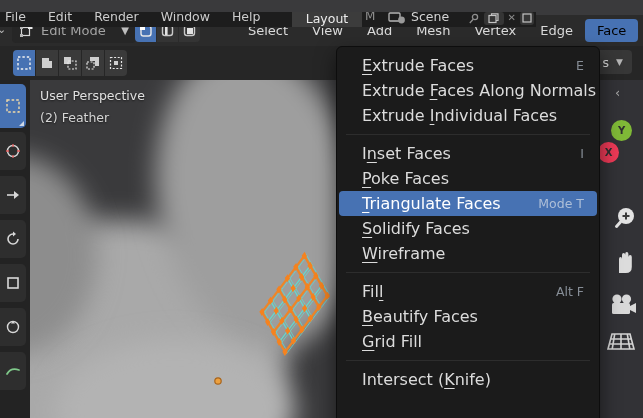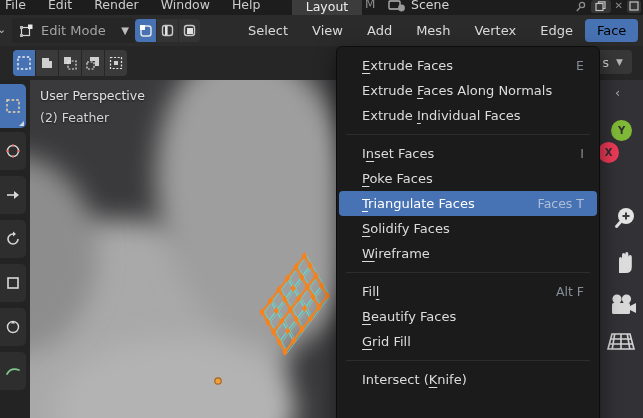--- a/index.html
+++ b/index.html
@@ -1,20 +1,20 @@
 <!DOCTYPE html>
 <html style="--accent: #4772b3; --menu_bg: #1b1b1b; --topbar_bg: #1d1d1d; --header_bg: #2b2b2b; --toolrow_bg: #262626; --viewport_bg: #3a3a3c; --shortcut_text: #868d96; --axis_y_green: #7fb937; --axis_x_red: #ee3a57; --select_orange: #f5821f; --seam_cyan: #5fded2;"><head>
 <meta charset="utf-8">
 <style>
   * { margin:0; padding:0; box-sizing:border-box; }
   body { background:#111; font-family:"DejaVu Sans","Liberation Sans",sans-serif; }
   #app { position:relative; width:643px; height:418px; overflow:hidden; background:var(--viewport_bg,#3a3a3c); }
 
   
-  .topbar { position:absolute; left:0; top:0; width:643px; height:15px; background:var(--topbar_bg,#1d1d1d); z-index:6; overflow:hidden; }
+  .topbar { position:absolute; left:0; top:12px; width:536px; height:15px; background:var(--topbar_bg,#1d1d1d); z-index:6; overflow:hidden; }
   .tb-menus { position:absolute; left:-6px; top:-5px; display:flex; }
   .tmenu { padding:2px 11px; font-size:12.5px; color:#cccccc; }
   .tb-tab { position:absolute; left:292px; top:-4px; height:20px; width:70px; background:#3c3c3c; border-radius:4px 4px 0 0; color:#ececec; font-size:12.5px; display:flex; align-items:flex-end; justify-content:center; padding-bottom:2px; }
   .tb-extra { position:absolute; left:365px; top:-3px; font-size:12px; color:#8f8f8f; }
   .tb-scene { position:absolute; left:388px; top:0px; display:flex; align-items:center; gap:5px; }
   .tb-scene-label { font-size:12.5px; color:#d4d4d4; margin-top:-4px; }
   .tb-right { position:absolute; right:2px; top:0; display:flex; align-items:center; gap:4px; }
   .tb-iconbtn { width:20px; height:13px; background:#353535; border-radius:3px; display:flex; align-items:center; justify-content:center; }
   .tb-x { color:#8a8a8a; font-size:10px; margin-top:-3px; }
 
@@ -60,21 +60,21 @@
   .panel-chevron { position:absolute; left:615px; top:85px; color:#a8a8a8; font-size:13px; z-index:2; }
   .axis-ball { position:absolute; width:21px; height:21px; border-radius:50%; display:flex; align-items:center; justify-content:center; font-size:10px; font-weight:bold; color:#303030; z-index:2; }
   .axis-y { left:611px; top:120px; background:var(--axis_y_green,#7fb937); }
   .axis-x { left:598px; top:142px; background:var(--axis_x_red,#ee3a57); }
   .ricon { position:absolute; z-index:2; }
 
   
   .dropdown { position:absolute; left:336px; top:46px; width:264px; height:390px; background:var(--menu_bg,#1b1b1b); border:1px solid #0d0d0d; border-radius:6px; box-shadow:0 8px 20px rgba(0,0,0,.55); z-index:8; padding-top:6px; }
   .mrow { height:25px; margin:0 2px; display:flex; align-items:center; padding:0 13px 0 23px; border-radius:4px; }
   .mrow.hl { background:var(--accent,#4772b3); }
-  .mlabel { font-size:13px; color:#dcdcdc; white-space:nowrap; }
+  .mlabel { font-size:16px; color:#dcdcdc; white-space:nowrap; }
   .mrow.hl .mlabel { color:#ffffff; }
   .mn { text-decoration:underline; text-underline-offset:2.5px; text-decoration-thickness:1px; }
   .mshortcut { margin-left:auto; font-size:12.5px; color:var(--shortcut_text,#868d96); }
   .mrow.hl .mshortcut { color:#aebfd8; }
   .msep { border-top:1px solid #2d2d2d; margin:6px 9px; }
 </style>
 </head>
 <body>
 
 <div id="app">
@@ -364,21 +364,21 @@
       <div class="msep"></div>
       <div class="mrow">
         <span class="mlabel">I<span class="mn">n</span>set Faces</span>
         <span class="mshortcut">I</span>
       </div>
       <div class="mrow">
         <span class="mlabel"><span class="mn">P</span>oke Faces</span>
       </div>
       <div class="mrow hl">
         <span class="mlabel"><span class="mn">T</span>riangulate Faces</span>
-        <span class="mshortcut">Faces T</span>
+        <span class="mshortcut">Mode T</span>
       </div>
       <div class="mrow">
         <span class="mlabel"><span class="mn">S</span>olidify Faces</span>
       </div>
       <div class="mrow">
         <span class="mlabel"><span class="mn">W</span>ireframe</span>
       </div>
       <div class="msep"></div>
       <div class="mrow">
         <span class="mlabel">Fil<span class="mn">l</span></span>

